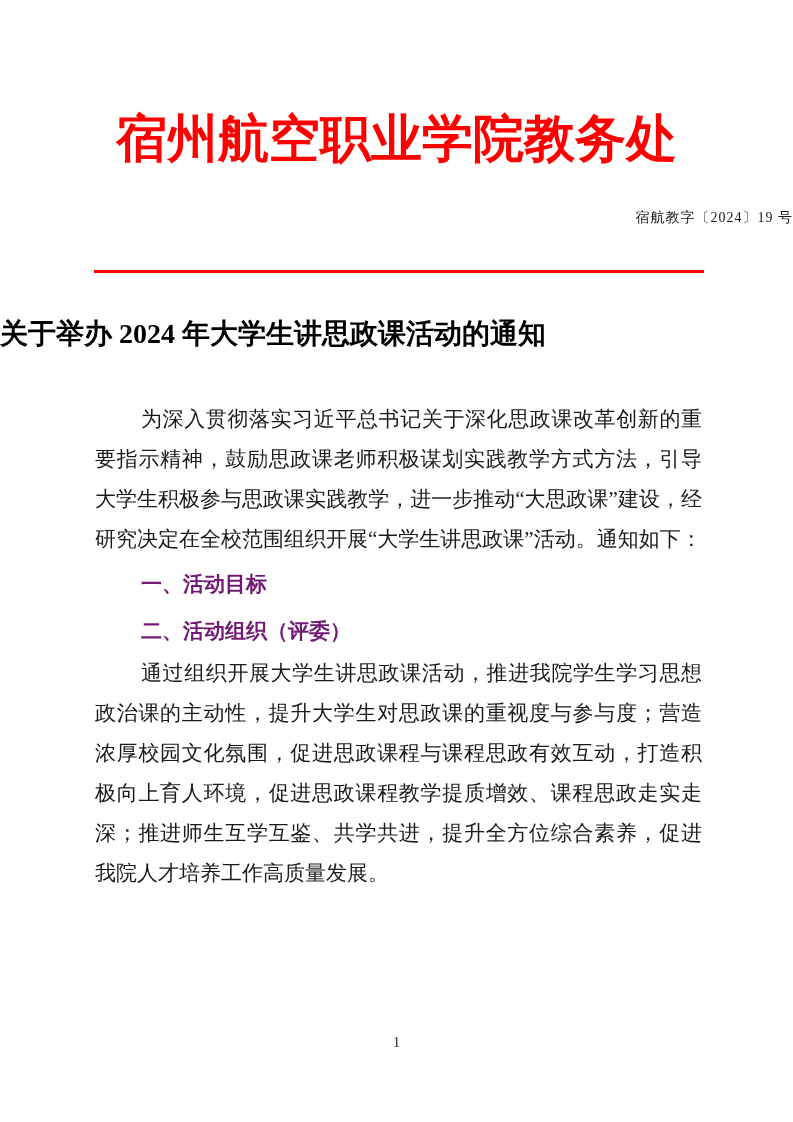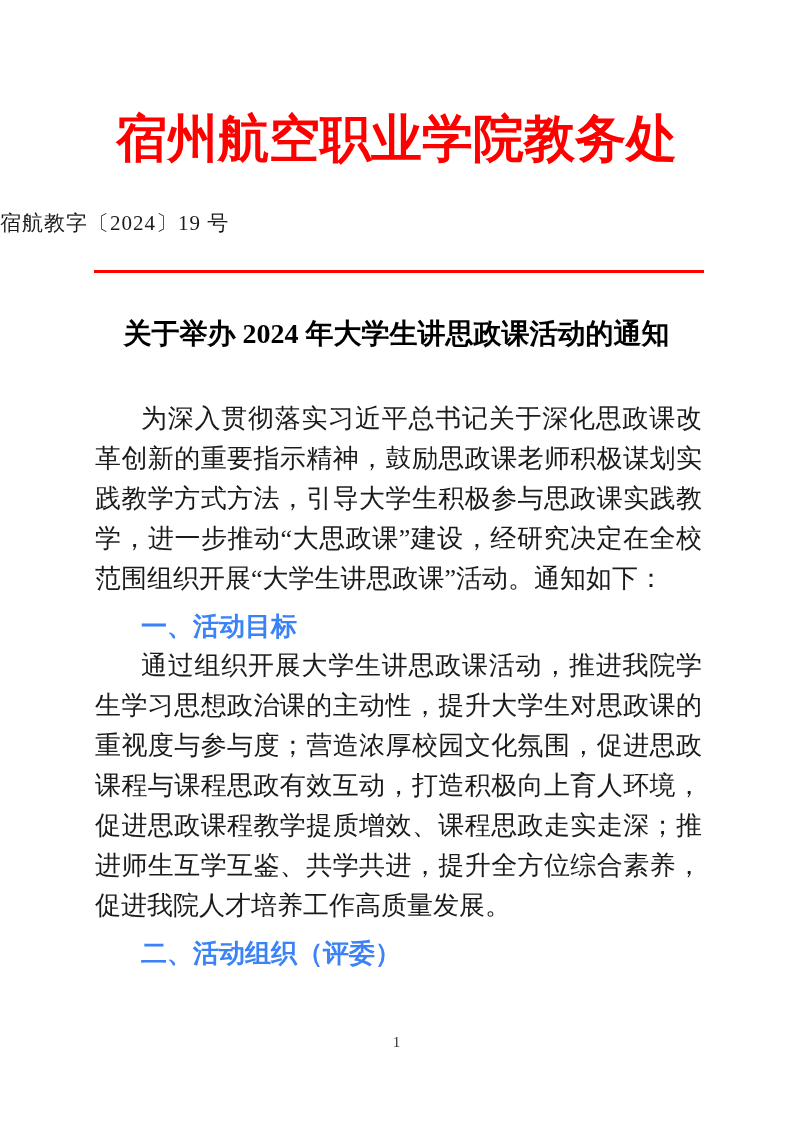--- a/index.html
+++ b/index.html
@@ -25,63 +25,62 @@
     letter-spacing: 0px;
     color: #ff0000;
     font-family: "Liberation Serif", serif;
     white-space: nowrap;
   }
   .doc-number {
     position: absolute;
     top: 197px;
     left: 0;
     width: 100%;
-    text-align: left;
-    font-size: 21px;
+    text-align: right;
+    font-size: 14px;
     letter-spacing: 1px;
     color: #1a1a1a;
   }
   .red-divider {
     position: absolute;
     top: 258px;
     left: 94px;
     width: 610px;
     height: 3px;
     background: #ff0000;
   }
   .doc-title {
     position: absolute;
     top: 303px;
     left: 0;
     width: 100%;
-    text-align: center;
     font-size: 28px;
     line-height: 38px;
     font-weight: bold;
     color: #000000;
     white-space: nowrap;
   }
   .document-body {
     position: absolute;
     top: 387px;
     left: 95px;
     width: 607px;
-    font-size: 26px;
+    font-size: 21px;
     line-height: 40px;
     color: #1a1a1a;
     text-align: justify;
   }
   .para {
     text-indent: 46px;
     text-align: justify;
   }
   .para.heading {
-    font-family: Liberation Sans, sans-serif;
+    font-family: Liberation Mono, monospace;
     font-weight: bold;
-    color: #3b82f6;
+    color: #701a75;
     text-align: left;
     margin-top: 7px;
   }
   .page-number {
     position: absolute;
     top: 1022px;
     left: 0;
     width: 100%;
     text-align: center;
     font-size: 15px;
@@ -96,18 +95,18 @@
 
   <div class="doc-number">宿航教字〔2024〕19 号</div>
 
   <div class="red-divider"></div>
 
   <div class="doc-title">关于举办 2024 年大学生讲思政课活动的通知</div>
 
   <div class="document-body">
       <div class="para">为深入贯彻落实习近平总书记关于深化思政课改革创新的重要指示精神，鼓励思政课老师积极谋划实践教学方式方法，引导大学生积极参与思政课实践教学，进一步推动“大思政课”建设，经研究决定在全校范围组织开展“大学生讲思政课”活动。通知如下：</div>
       <div class="para heading">一、活动目标</div>
+      <div class="para heading">二、活动组织（评委）</div>
       <div class="para">通过组织开展大学生讲思政课活动，推进我院学生学习思想政治课的主动性，提升大学生对思政课的重视度与参与度；营造浓厚校园文化氛围，促进思政课程与课程思政有效互动，打造积极向上育人环境，促进思政课程教学提质增效、课程思政走实走深；推进师生互学互鉴、共学共进，提升全方位综合素养，促进我院人才培养工作高质量发展。</div>
-      <div class="para heading">二、活动组织（评委）</div>
     </div>
 
   <div class="page-number">1</div>
 </div>
 
 </body></html>

